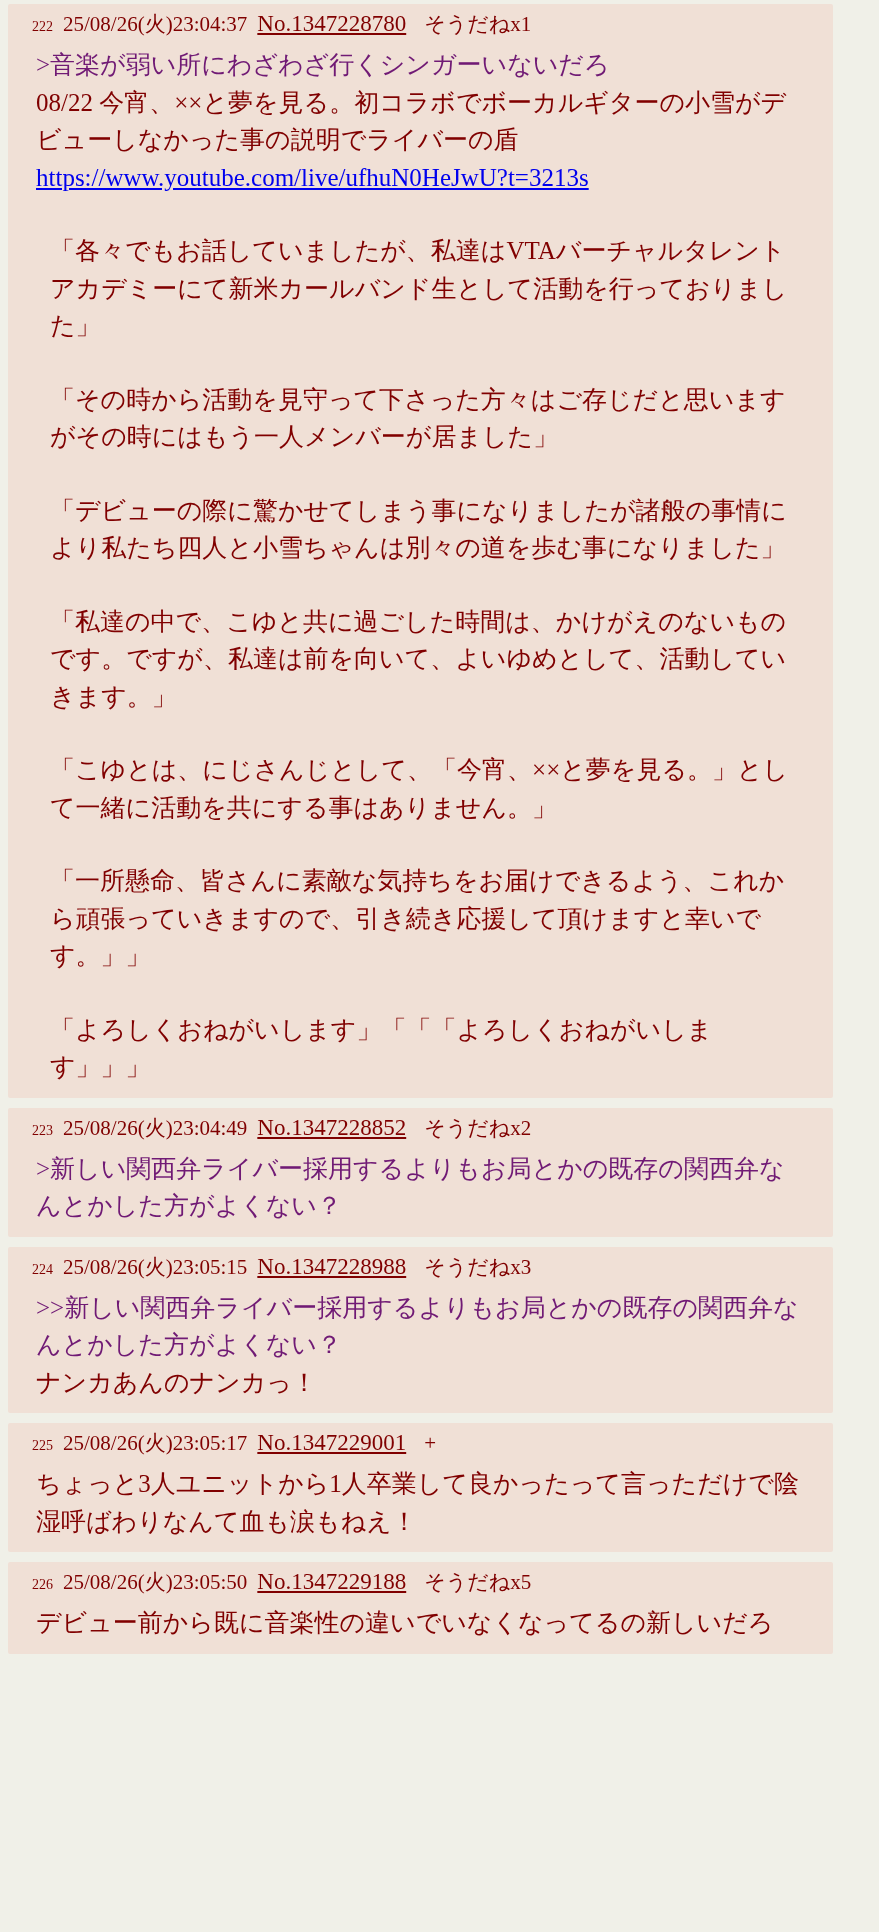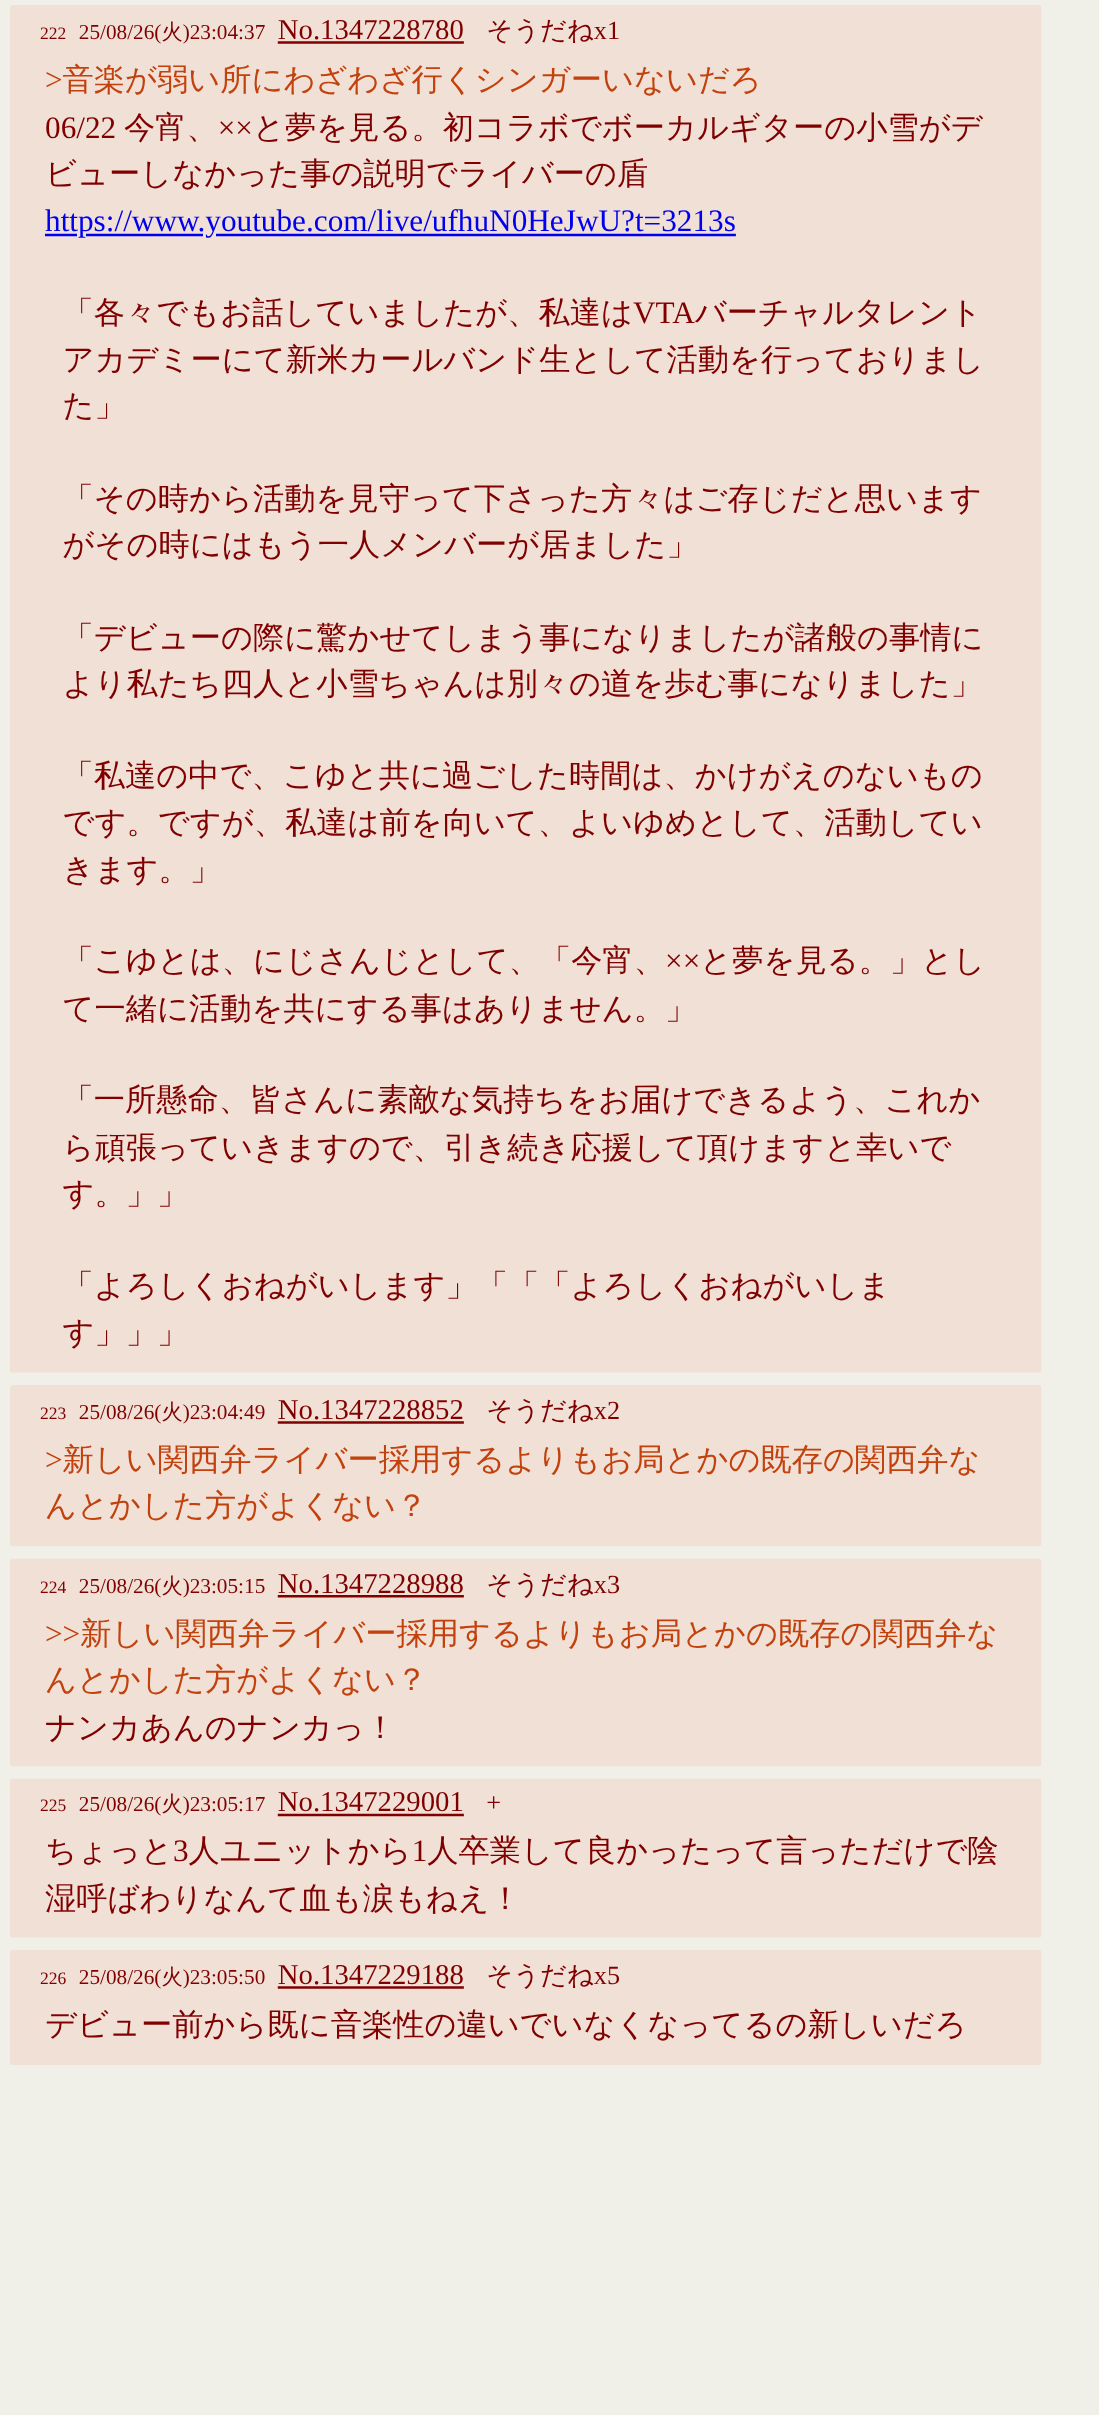--- a/index.html
+++ b/index.html
@@ -31,21 +31,21 @@
     align-items: baseline;
     gap: 10px;
     padding: 2px 0 2px 24px;
     white-space: nowrap;
   }
   .post-no {
     font-size: 14px;
     color: #800000;
   }
   .post-date {
-    font-size: 17px;
+    font-size: 21px;
     color: #800000;
   }
   .post-id {
     font-size: 23px;
     color: #800000;
     text-decoration: underline;
     cursor: pointer;
   }
   .post-sodane {
     font-size: 21px;
@@ -57,21 +57,21 @@
     padding: 6px 28px 2px 28px;
     font-size: 25px;
     line-height: 1.5;
     color: #800000;
   }
   .line {
     margin: 0;
     padding: 0;
   }
   .quote {
-    color: #c2410c;
+    color: #701a75;
   }
   .link {
     color: #0000ee;
     text-decoration: underline;
     word-break: break-all;
     cursor: pointer;
     display: inline;
   }
   .indent {
     padding-left: 14px;
@@ -84,21 +84,21 @@
 <div class="thread">
     <div class="post">
       <div class="post-header">
         <span class="post-no">222</span>
         <span class="post-date">25/08/26(火)23:04:37</span>
         <span class="post-id">No.1347228780</span>
         <span class="post-sodane">そうだねx1</span>
       </div>
       <div class="post-body">
         <div class="line quote">&gt;音楽が弱い所にわざわざ行くシンガーいないだろ</div>
-        <div class="line">06/22 今宵、××と夢を見る。初コラボでボーカルギターの小雪がデビューしなかった事の説明でライバーの盾</div>
+        <div class="line">08/22 今宵、××と夢を見る。初コラボでボーカルギターの小雪がデビューしなかった事の説明でライバーの盾</div>
         <div class="line"><span class="link">https://www.youtube.com/live/ufhuN0HeJwU?t=3213s</span></div>
         <div class="line indent">「各々でもお話していましたが、私達はVTAバーチャルタレントアカデミーにて新米カールバンド生として活動を行っておりました」</div>
         <div class="line indent">「その時から活動を見守って下さった方々はご存じだと思いますがその時にはもう一人メンバーが居ました」</div>
         <div class="line indent">「デビューの際に驚かせてしまう事になりましたが諸般の事情により私たち四人と小雪ちゃんは別々の道を歩む事になりました」</div>
         <div class="line indent">「私達の中で、こゆと共に過ごした時間は、かけがえのないものです。ですが、私達は前を向いて、よいゆめとして、活動していきます。」</div>
         <div class="line indent">「こゆとは、にじさんじとして、「今宵、××と夢を見る。」として一緒に活動を共にする事はありません。」</div>
         <div class="line indent">「一所懸命、皆さんに素敵な気持ちをお届けできるよう、これから頑張っていきますので、引き続き応援して頂けますと幸いです。」」</div>
         <div class="line indent">「よろしくおねがいします」「「「よろしくおねがいします」」」</div>
       </div>
     </div>

